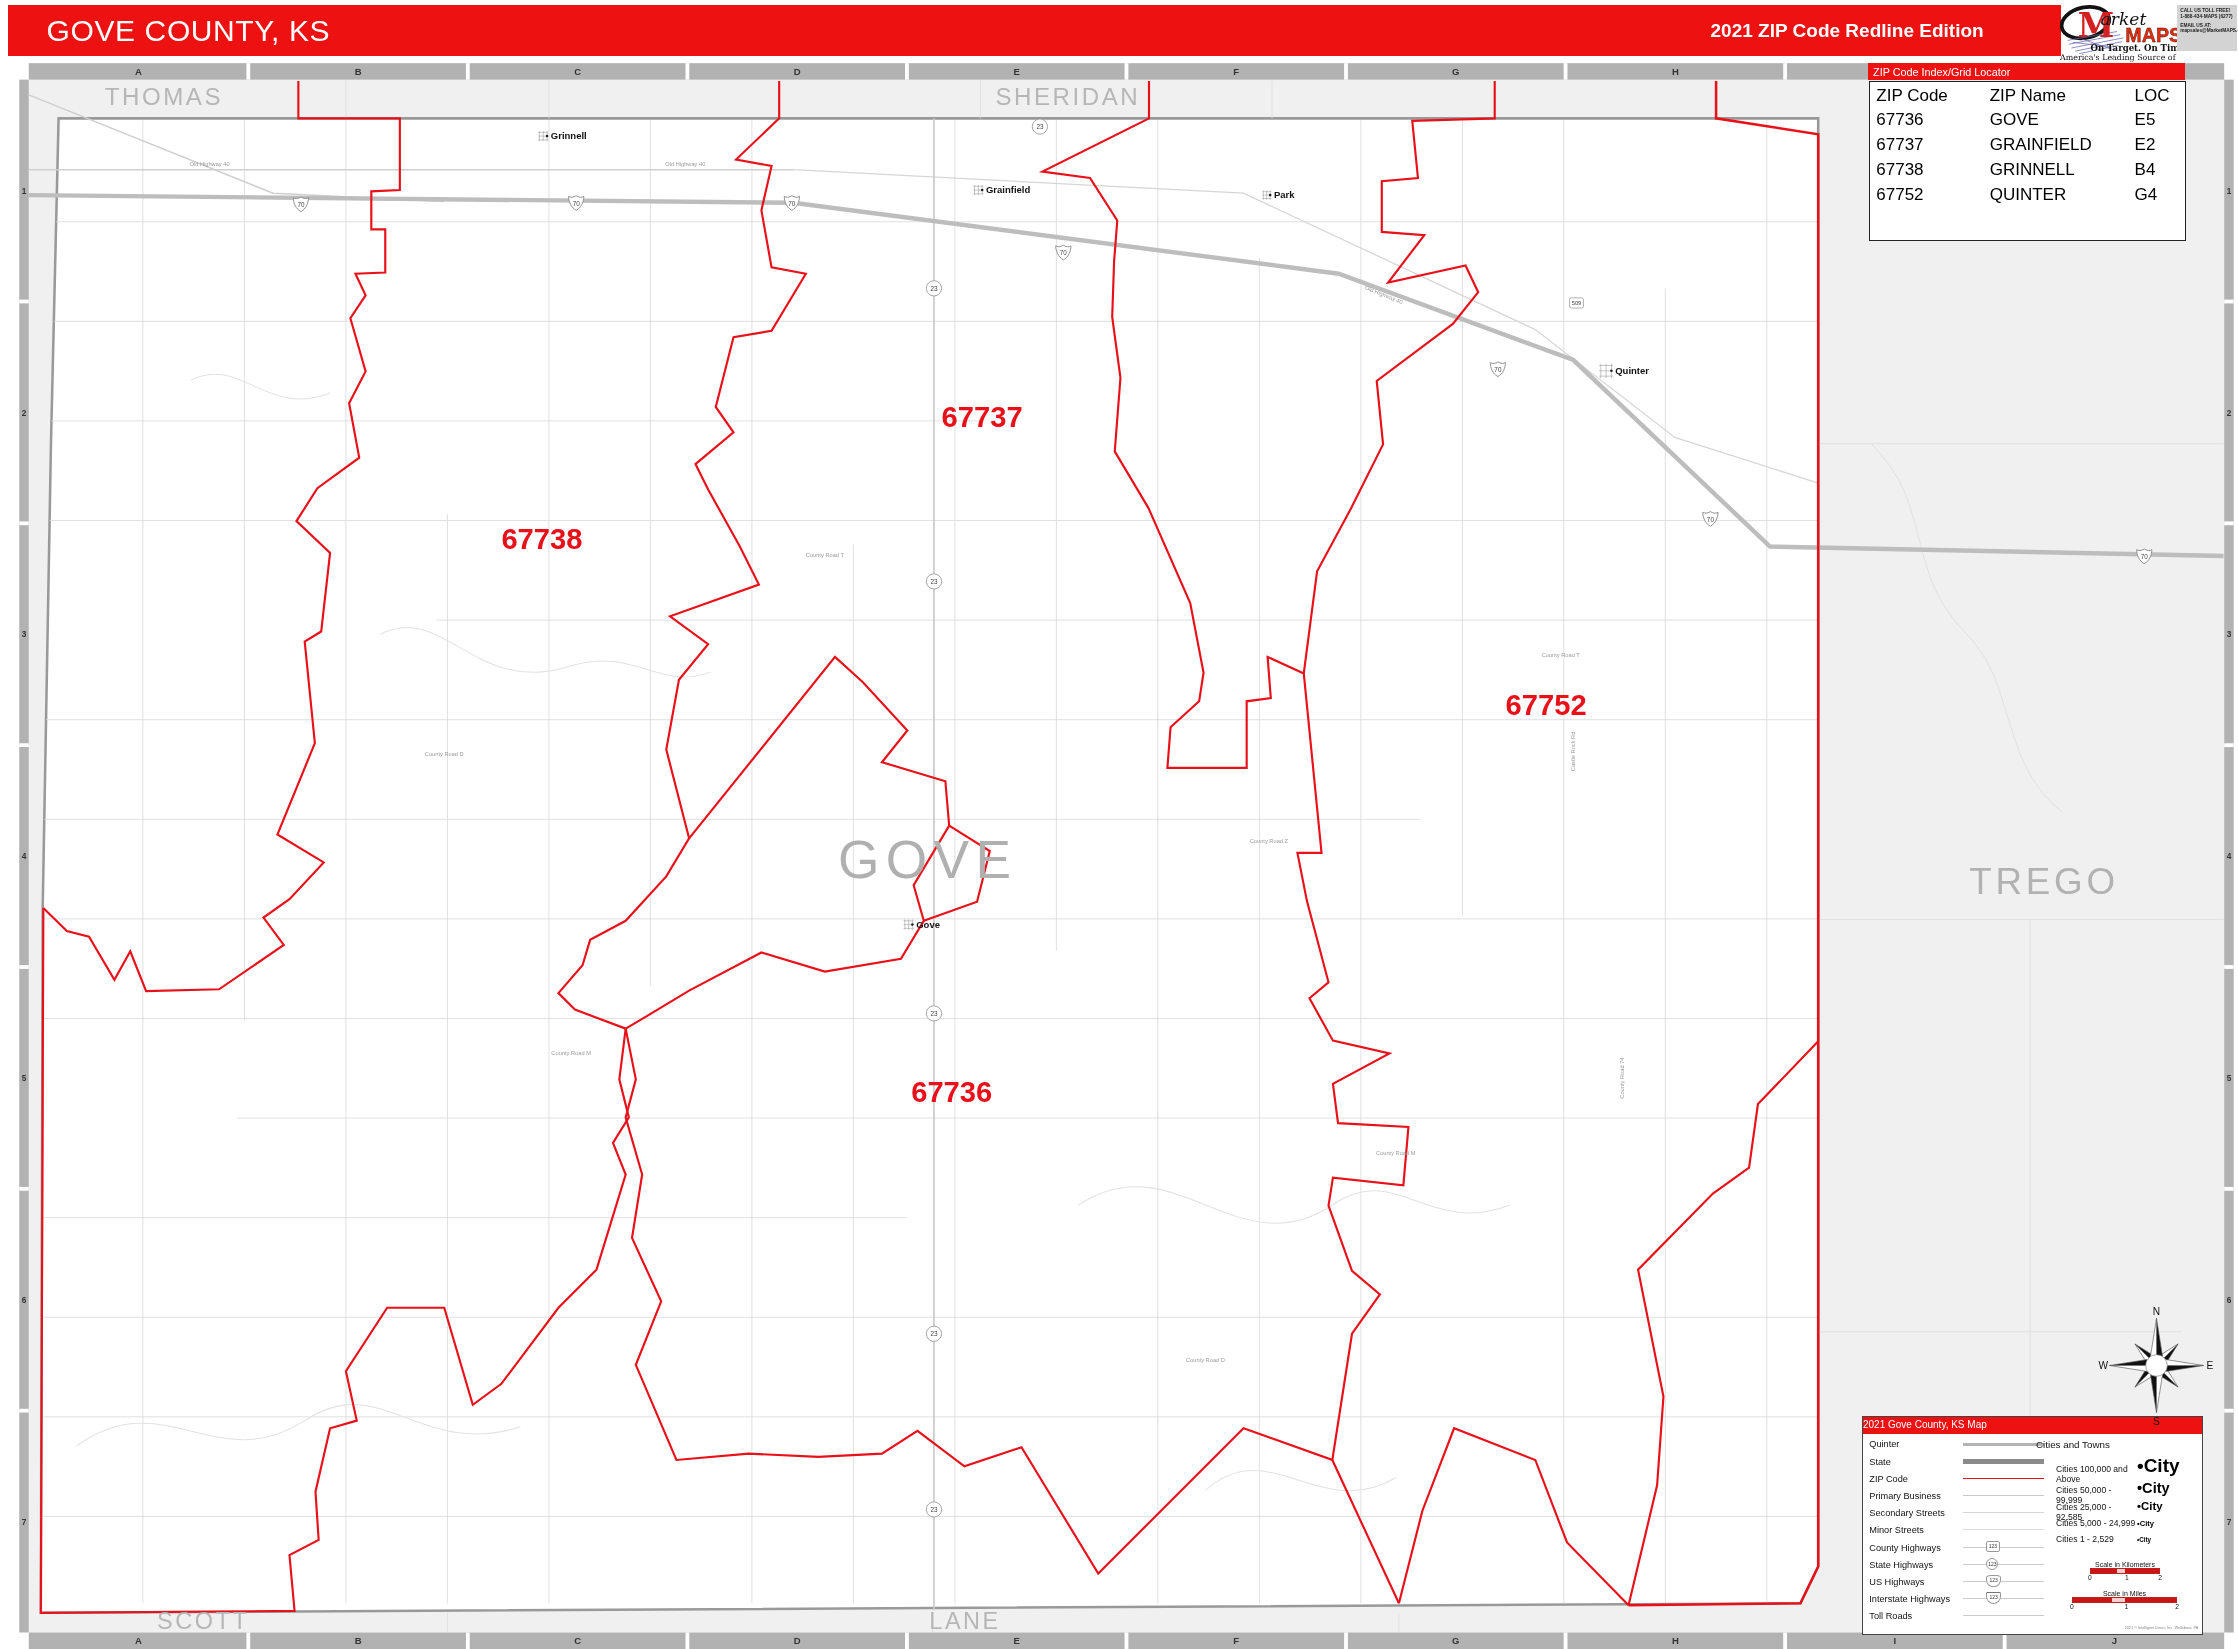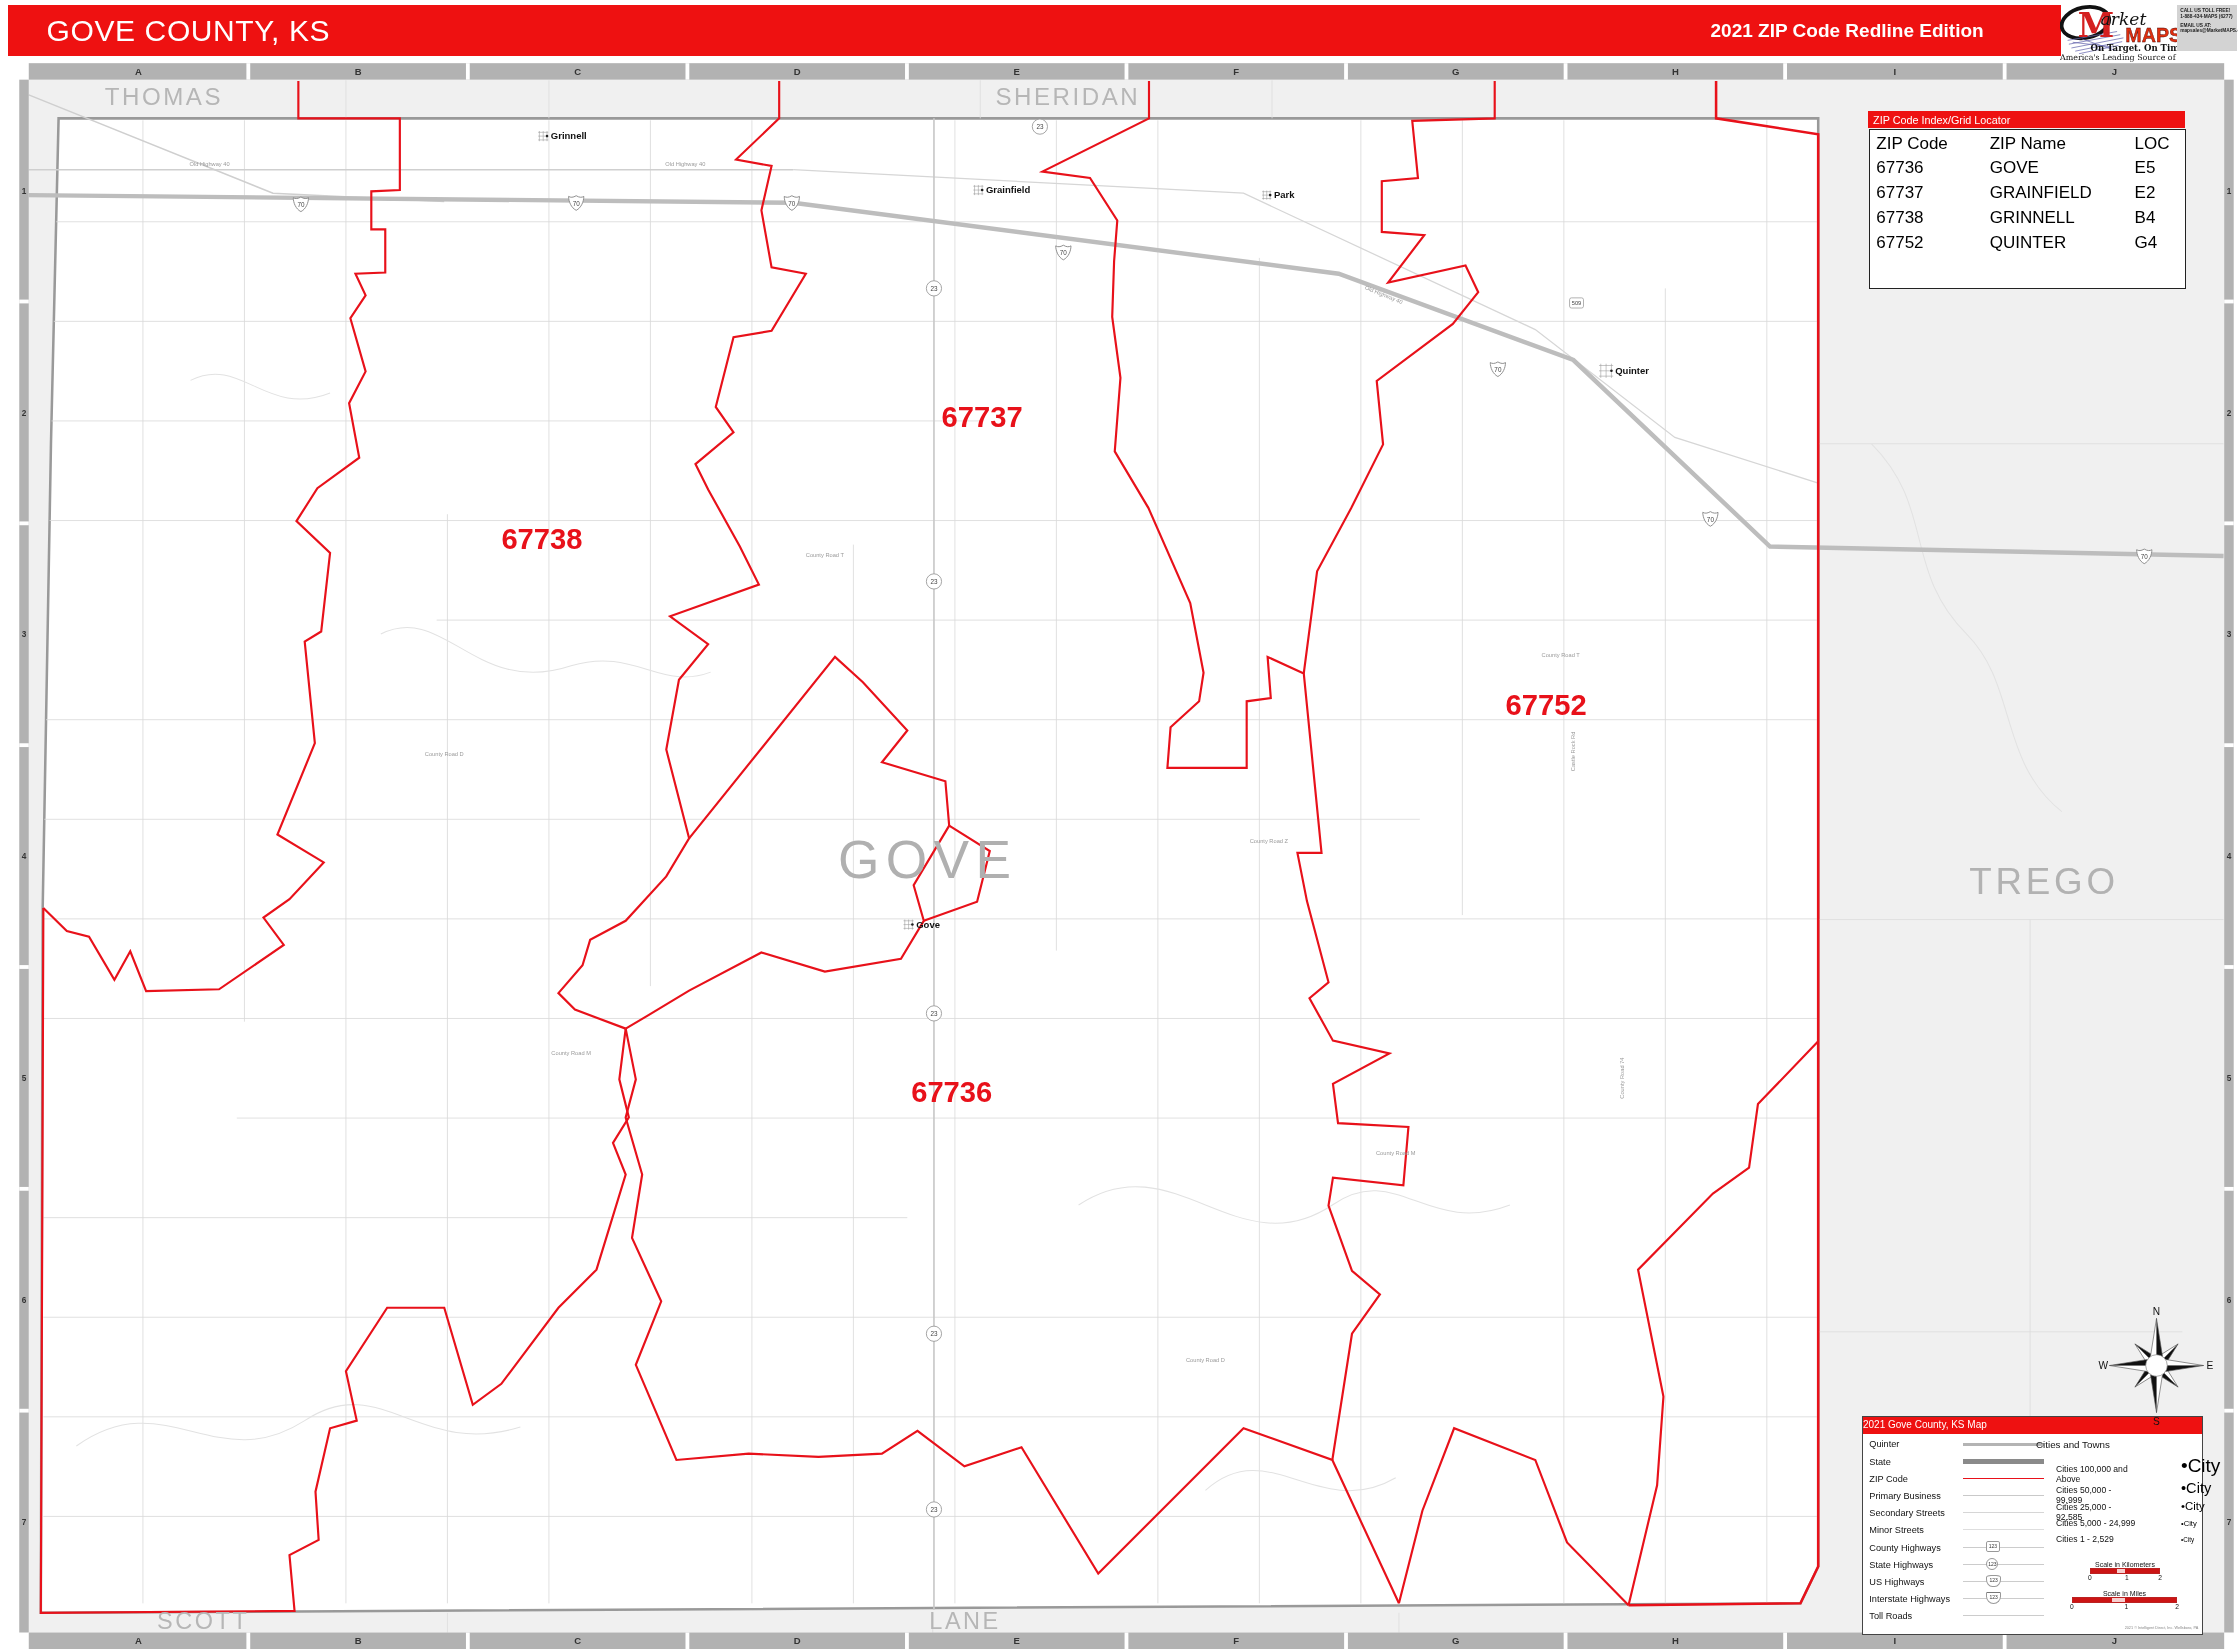--- a/index.html
+++ b/index.html
@@ -13,21 +13,21 @@
   #header-edition{position:absolute;left:1630px;top:15px;width:419px;text-align:center;
     font-size:19px;font-weight:bold;color:#fff;}
   
   #logo{position:absolute;left:2060px;top:1.3px;width:118px;height:61px;}
   #contact-box{position:absolute;left:2177px;top:5px;width:60px;height:46px;
     background:#d3d3d3;padding:3.2px 2.5px 0 3.2px;box-sizing:border-box;}
   .contact-line{font-size:4.8px;font-weight:bold;color:#222;line-height:5.7px;}
   .contact-gap{height:3.2px;}
   
   #zip-table{position:absolute;left:1869px;top:81px;width:317px;height:160px;
-    background:#fff;border:1.9px solid #222;box-sizing:border-box;margin-top:48px;}
+    background:#fff;border:1.9px solid #222;box-sizing:border-box;}
   #zip-table-header{position:absolute;left:-1.9px;top:-19px;width:317px;height:17px;
     background:#ee1111;color:#fff;font-size:10.8px;padding:2.5px 0 0 5px;box-sizing:border-box;}
   #zip-table table{border-collapse:collapse;width:100%;margin-top:2.5px;}
   #zip-table th{font-size:17px;font-weight:normal;text-align:left;padding:1.3px 0 1.3px 6.3px;color:#000;}
   #zip-table td{font-size:17px;padding:2.5px 0 2.5px 6.3px;color:#000;}
   
   #legend{position:absolute;left:1862px;top:1416px;width:341px;height:219px;
     background:#fff;border:1.3px solid #444;box-sizing:border-box;}
   #legend-header{height:16.5px;background:#ee1111;color:#fff;font-size:10px;
     text-align:left;padding-top:1.9px;box-sizing:border-box;}
@@ -45,21 +45,21 @@
   .ln-road{height:1.3px;background:#cccccc;}
   .shield{position:absolute;left:23px;top:-0.6px;background:#fff;border:0.6px solid #999;
     font-size:5px;color:#333;text-align:center;}
   .shield-sq{width:11.4px;height:9px;border-radius:1.9px;line-height:9px;}
   .shield-cir{width:10px;height:10px;border-radius:50%;line-height:10px;}
   .shield-us{width:12.7px;height:9.5px;border-radius:5px 5px 6.3px 6.3px/2.5px 2.5px 7.6px 7.6px;line-height:9.5px;}
   .shield-int{width:12.7px;height:10px;border-radius:1.3px 1.3px 9px 9px;line-height:9px;border-top-width:1.9px;border-top-color:#777;}
   .lg-cities-title{position:absolute;left:173px;top:5px;font-size:9.8px;color:#111;}
   .lg-city-row{position:absolute;left:173px;display:flex;align-items:baseline;}
   .lg-city-label{width:81px;font-size:8.6px;color:#111;margin-left:20px;}
-  .city-sample{color:#000;font-weight:normal;white-space:nowrap;margin-left:44px;}
+  .city-sample{color:#000;font-weight:bold;white-space:nowrap;}
   .scalebox{position:absolute;text-align:center;}
   .scale-title{font-size:7px;color:#111;margin-bottom:0.6px;}
   .scale-bar{position:relative;height:4.4px;border:0.6px solid #b22;background:#f6cfcf;}
   .scale-seg{position:absolute;top:0;height:100%;background:#cc1414;}
   .scale-ticks{position:relative;height:7.6px;font-size:6.7px;color:#111;}
   .scale-ticks span{position:absolute;top:0;}
   #legend-copyright{position:absolute;right:3.8px;bottom:1.9px;font-size:3.8px;color:#888;}
   
   #compass{position:absolute;left:2093px;top:1302px;}
   text{user-select:none;}

